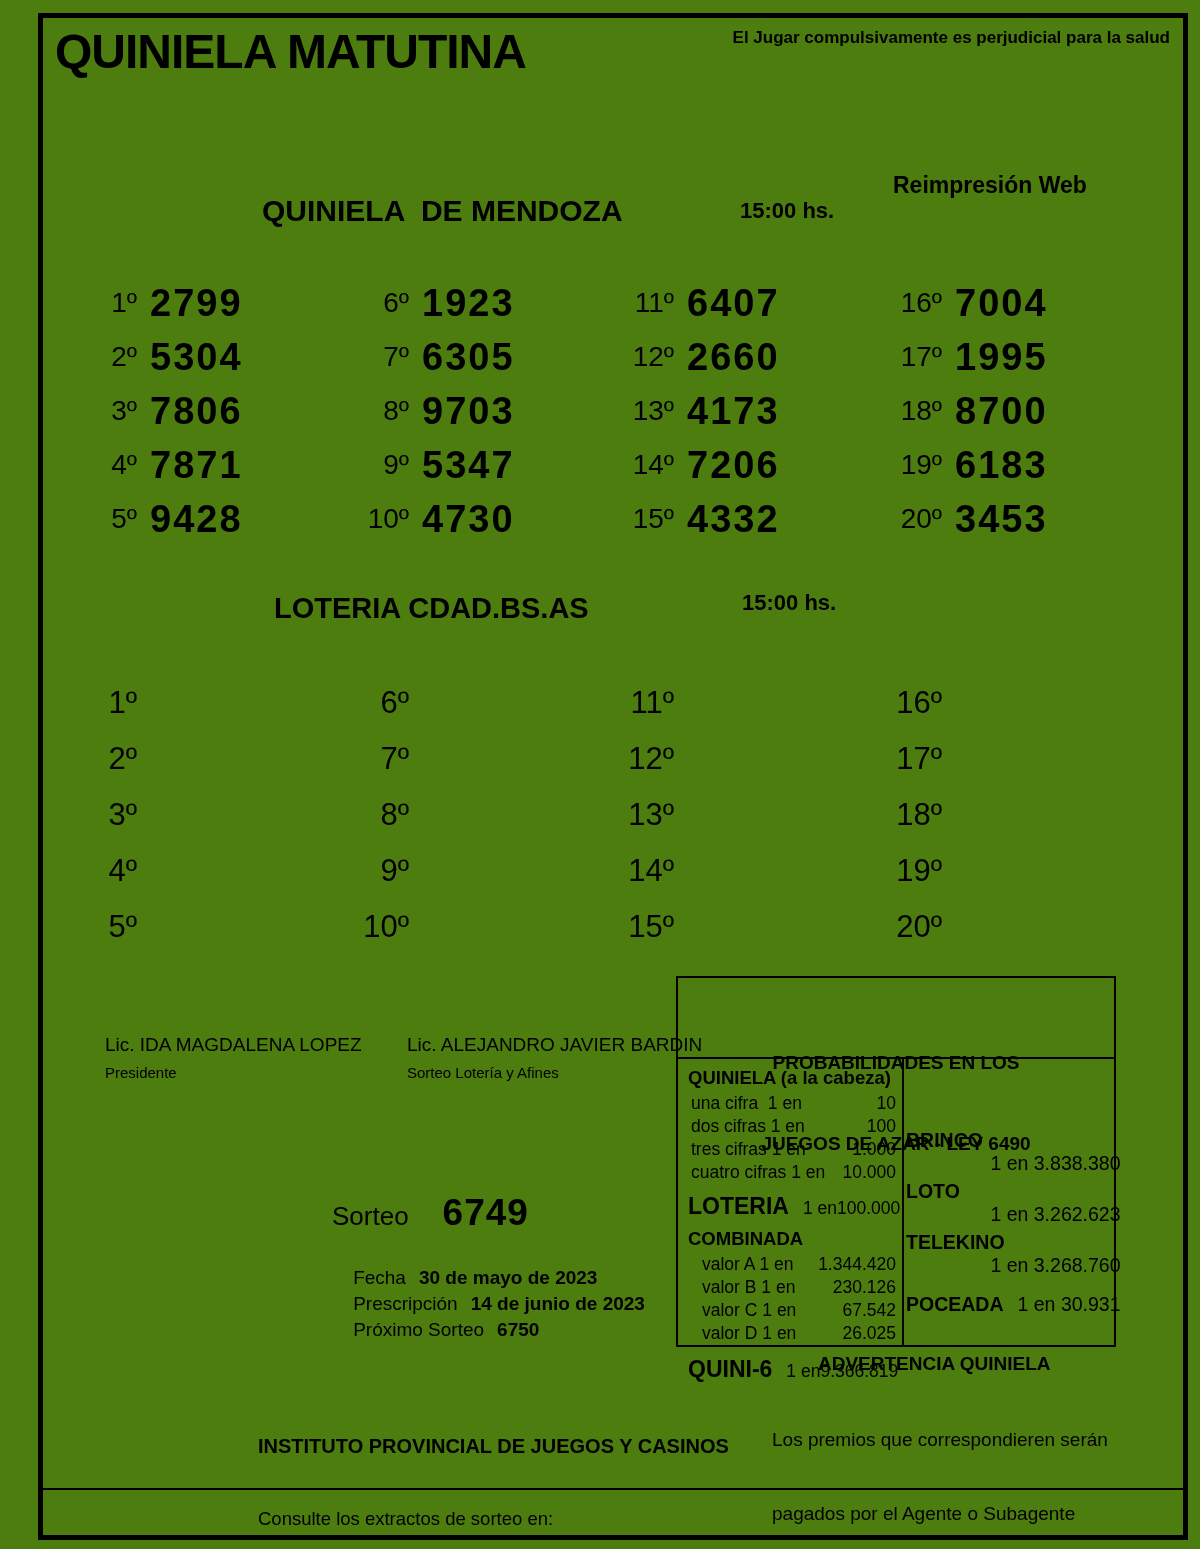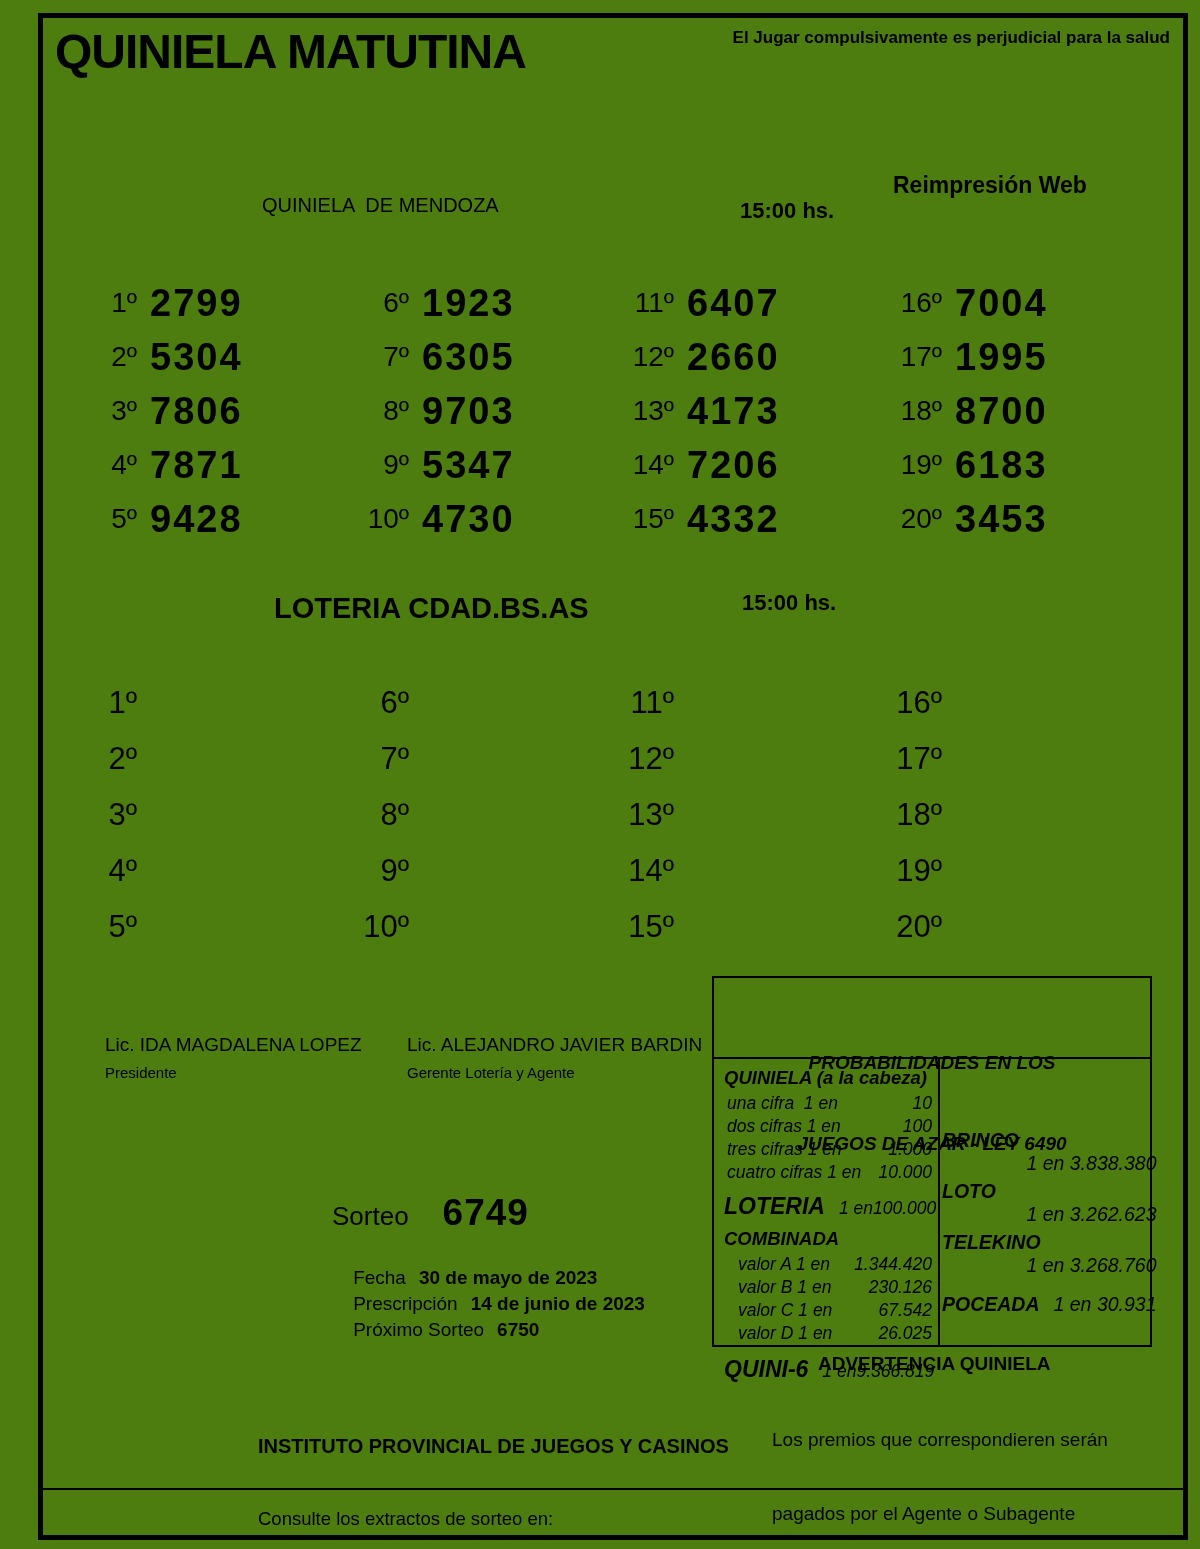--- a/index.html
+++ b/index.html
@@ -18,21 +18,21 @@
     border:5px solid #000;box-sizing:border-box;
   }
   .title{
     left:55px;top:24px;font-size:48px;font-weight:bold;letter-spacing:-1px;white-space:pre;
   }
   .health{
     right:30px;top:28px;font-size:17px;font-weight:bold;white-space:pre;
   }
 
   
-  .mz-title{left:262px;top:194px;font-size:20px;font-weight:normal;white-space:pre;}
+  .mz-title{left:262px;top:194px;font-size:30px;font-weight:bold;white-space:pre;}
   .mz-time{left:740px;top:198px;font-size:22px;font-weight:bold;white-space:pre;}
   .reprint{left:893px;top:172px;font-size:23px;font-weight:bold;white-space:pre;}
 
   
   .results-grid{
     left:75px;top:276px;display:grid;
     grid-auto-flow:column;
     grid-template-rows:repeat(5,54px);
     grid-template-columns:272px 265px 268px auto;
   }
@@ -55,22 +55,22 @@
   
   .official-name{font-size:19px;white-space:pre;}
   .official-role{font-size:15px;white-space:pre;}
   .official-1-name{left:105px;top:1034px;}
   .official-1-role{left:105px;top:1064px;}
   .official-2-name{left:407px;top:1034px;}
   .official-2-role{left:407px;top:1064px;}
 
   
   .prob-box{
-    left:712px;top:976px;width:440px;height:371px;
-    border:2px solid #000;box-sizing:border-box;font-style:italic;
+    left:676px;top:976px;width:440px;height:371px;
+    border:2px solid #000;box-sizing:border-box;
   }
   .prob-header{
     height:81px;border-bottom:2px solid #000;box-sizing:border-box;
     text-align:center;font-weight:bold;font-size:19px;line-height:27px;
     padding-top:17px;white-space:pre;
   }
   .prob-body{display:flex;height:286px;}
   .prob-left{
     width:226px;border-right:2px solid #000;box-sizing:border-box;
     padding:8px 6px 0 10px;font-size:17.5px;
@@ -316,21 +316,21 @@
       </div>
 
       <div class="position-cell">
         <span class="position-label">20º</span>
       </div>
     </div>
 
   <div class="abs official-name official-1-name">Lic. IDA MAGDALENA LOPEZ</div>
   <div class="abs official-role official-1-role">Presidente</div>
   <div class="abs official-name official-2-name">Lic. ALEJANDRO JAVIER BARDIN</div>
-  <div class="abs official-role official-2-role">Gerente Lotería y Agente</div>
+  <div class="abs official-role official-2-role">Sorteo Lotería y Afines</div>
 
   <div class="abs prob-box">
     <div class="prob-header">
       <div>PROBABILIDADES EN LOS</div>
       <div>JUEGOS DE AZAR - LEY 6490</div>
     </div>
     <div class="prob-body">
       <div class="prob-left">
         <div class="prob-sub">QUINIELA (a la cabeza)</div>
         <div class="prob-rows">

